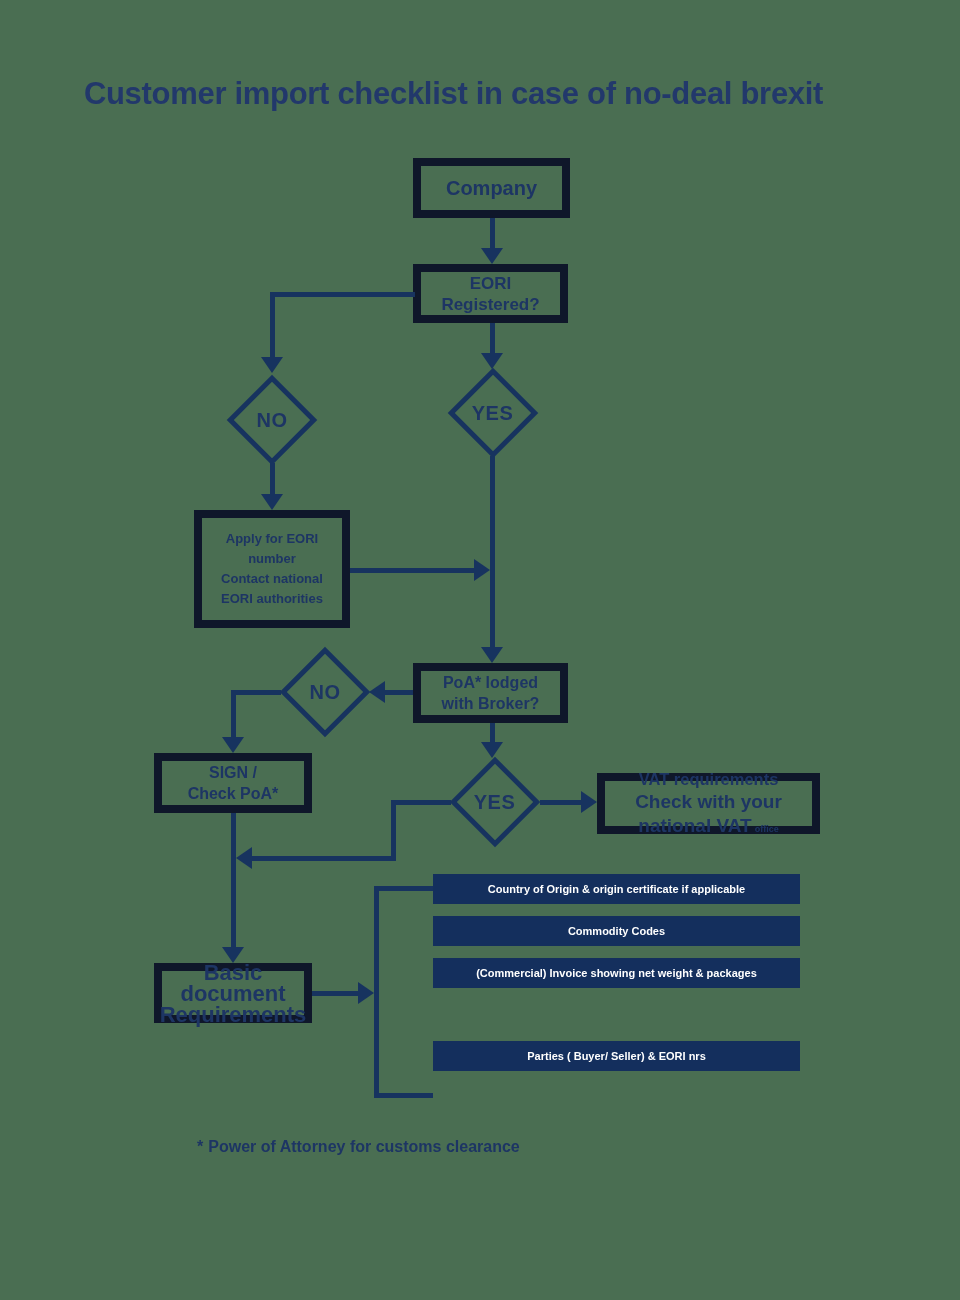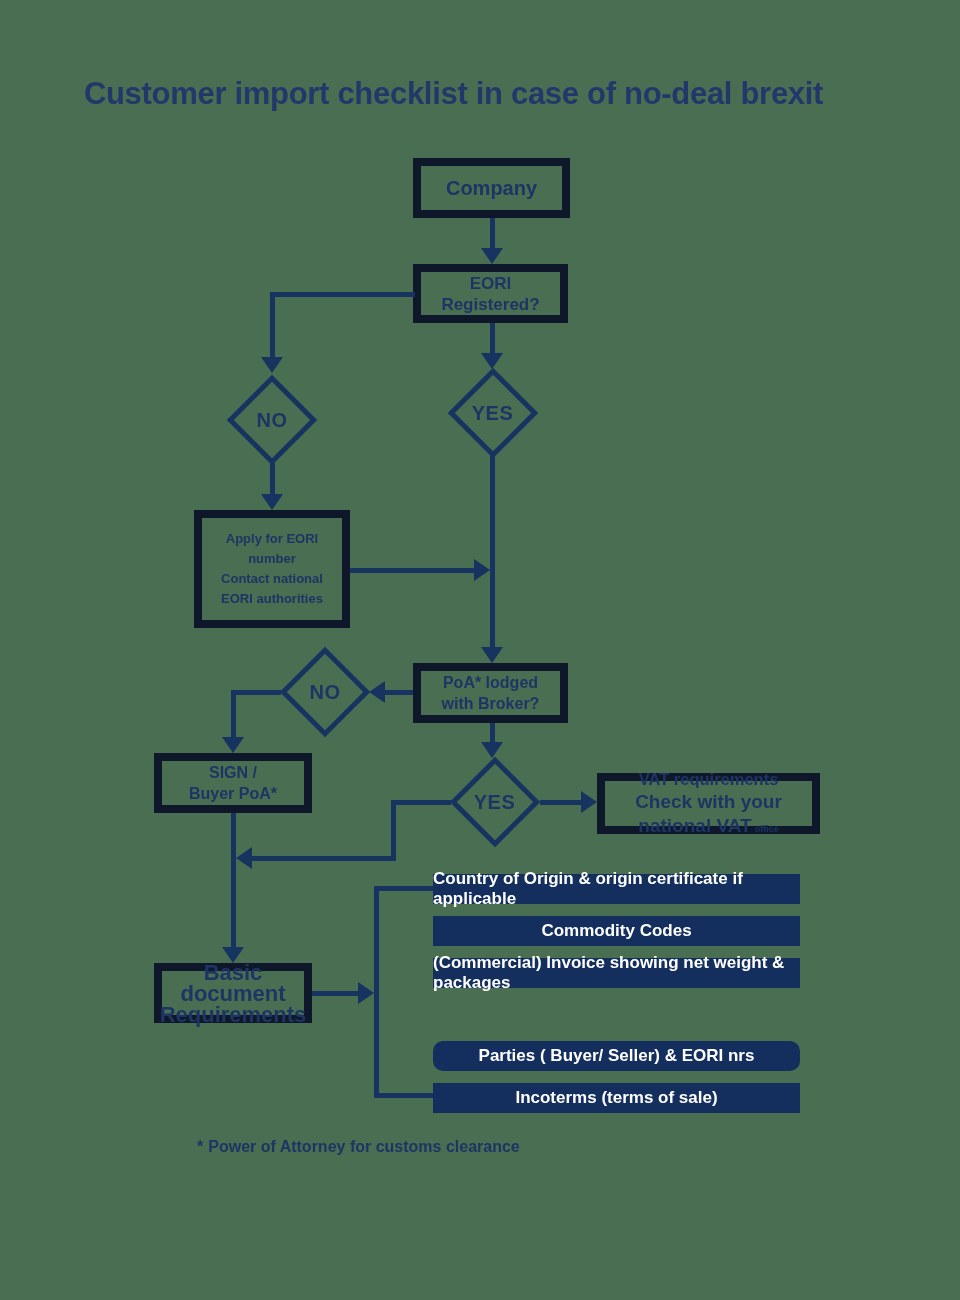--- a/index.html
+++ b/index.html
@@ -45,21 +45,21 @@
 
   .arr{position:absolute;width:0;height:0;}
   .arr.down{border-left:11px solid transparent;border-right:11px solid transparent;border-top:16px solid #17335f;}
   .arr.right{border-top:11px solid transparent;border-bottom:11px solid transparent;border-left:16px solid #17335f;}
   .arr.left{border-top:11px solid transparent;border-bottom:11px solid transparent;border-right:16px solid #17335f;}
 
   .bar{
     position:absolute;left:433px;width:367px;height:30px;
     background:#142f5d;color:#ffffff;
     display:flex;align-items:center;justify-content:center;
-    font-size:17px;font-weight:700;
+    font-size:11px;font-weight:700;
     box-sizing:border-box;
   }
 
   .vat-inner{display:flex;flex-direction:column;align-items:center;line-height:1.25;}
   .vat-title{font-size:16.5px;font-weight:700;color:#1d3564;}
   .vat-sub{font-size:19px;font-weight:700;color:#1d3564;}
   .vat-sub-small{font-size:9px;font-weight:700;color:#1d3564;margin-left:3px;}
 
   .footnote{
     position:absolute;left:197px;top:1138px;
@@ -128,21 +128,21 @@
   <div class="diamond" style="left:293px;top:660px;">
     <span class="node-label">NO</span>
   </div>
 
   <div class="line" style="left:231px;top:690px;width:50px;height:5px;"></div>
   <div class="line" style="left:231px;top:690px;width:5px;height:58px;"></div>
   <div class="arr down" style="left:222px;top:737px;"></div>
 
   <div class="node" style="left:154px;top:753px;width:158px;height:60px;">
     <span class="node-label" style="font-size:16px;line-height:21px;">SIGN /
-Buyer PoA*</span>
+Check PoA*</span>
   </div>
 
   <div class="line" style="left:490px;top:723px;width:5px;height:30px;"></div>
   <div class="arr down" style="left:481px;top:742px;"></div>
 
   <div class="diamond" style="left:463px;top:770px;">
     <span class="node-label">YES</span>
   </div>
 
   <div class="line" style="left:540px;top:800px;width:42px;height:5px;"></div>
@@ -173,20 +173,19 @@
   <div class="line" style="left:312px;top:991px;width:47px;height:5px;"></div>
   <div class="arr right" style="left:358px;top:982px;"></div>
 
   <div class="line" style="left:374px;top:886px;width:5px;height:212px;"></div>
   <div class="line" style="left:379px;top:886px;width:54px;height:5px;"></div>
   <div class="line" style="left:379px;top:1093px;width:54px;height:5px;"></div>
 
   <div class="bar" style="top:874px;">Country of Origin &amp; origin certificate if applicable</div>
   <div class="bar" style="top:916px;">Commodity Codes</div>
   <div class="bar" style="top:958px;">(Commercial) Invoice showing net weight &amp; packages</div>
-  <div class="bar" style="top:1041px;border-radius:10px;">Parties ( Buyer/ Seller) &amp; EORI nrs</div>
-  <div class="bar" style="top:1083px;">Incoterms (terms of sale)</div>
+  <div class="bar" style="top:1041px;">Parties ( Buyer/ Seller) &amp; EORI nrs</div>
 
   <div class="footnote">
     <span class="marker">*</span><span>Power of Attorney for customs clearance</span>
   </div>
 
 </div>
 
 </body></html>

